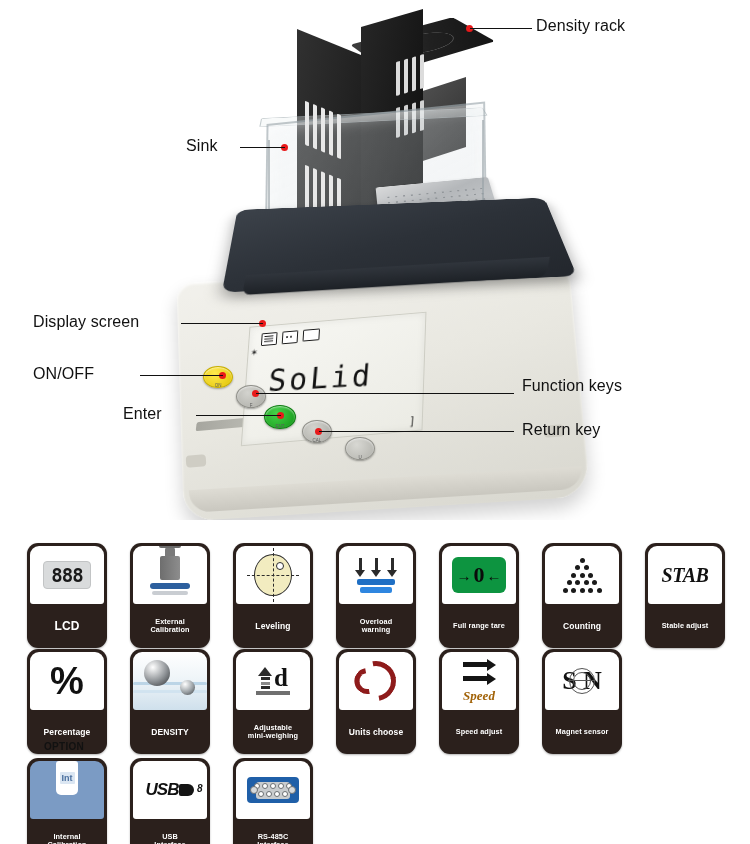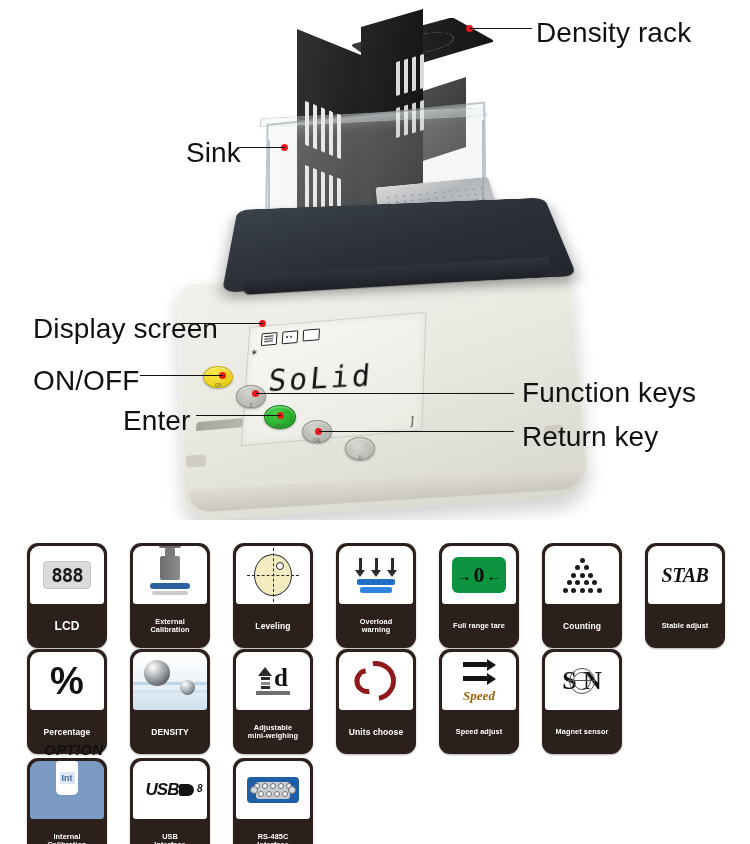--- a/index.html
+++ b/index.html
@@ -164,21 +164,21 @@
   .basket-low{
     position:absolute;left:352px;top:238px;width:130px;height:40px;
     background:linear-gradient(160deg,#cfd2d4,#9fa3a6);
     transform:perspective(600px) rotateX(42deg) rotateZ(-8deg);border-radius:3px;opacity:.9;
   }
   .hook{position:absolute;border-left:2px solid rgba(150,160,165,.6);height:120px;}
   .hook.h1{left:268px;top:140px;}
   .hook.h2{left:482px;top:120px;}
 
   
-  .callout{position:absolute;font-size:28px;color:#111;white-space:nowrap;letter-spacing:.1px;}
+  .callout{position:absolute;font-size:16px;color:#111;white-space:nowrap;letter-spacing:.1px;}
   .leader{position:absolute;height:0;border-top:1.6px solid #111;}
   .dot{position:absolute;width:7px;height:7px;background:#e8191a;border-radius:50%;}
 
   
   #features{position:absolute;left:0;top:520px;width:750px;height:324px;background:#fff;}
   .tile{
     position:absolute;width:80px;height:105px;
     border-radius:11px;
     background:#2b201c;
     box-shadow:0 1px 2px rgba(0,0,0,.3);
@@ -279,21 +279,21 @@
   .usb-plug:after{content:"8";position:absolute;right:-8px;top:-1px;font-size:10px;font-weight:bold;color:#111;font-style:italic;}
 
   .rs-conn{width:52px;height:26px;background:#1f5fa8;border-radius:4px;display:flex;align-items:center;justify-content:center;position:relative;}
   .rs-inner{width:34px;height:17px;background:#c9ccce;border-radius:3px;display:flex;flex-direction:column;
     align-items:center;justify-content:center;gap:1.5px;}
   .rs-row{display:flex;gap:2px;}
   .rs-pin{width:4px;height:4px;border-radius:50%;background:#fff;border:.8px solid #6b6f72;}
   .rs-screw{position:absolute;width:6px;height:6px;border-radius:50%;background:#d7dadc;border:1px solid #6b6f72;}
   .rs-screw.l{left:3px;} .rs-screw.r{right:3px;}
 
-  .option-label{position:absolute;font-size:15px;font-weight:bold;color:#111;letter-spacing:.3px;font-style:italic;}
+  .option-label{position:absolute;font-size:10px;font-weight:bold;color:#111;letter-spacing:.3px;}
 </style>
 </head>
 <body>
 
 <div id="product-area">
 
   <div class="rack-top"></div>
   <div class="rack-wall-l"></div>
   <div class="rack-inner-plate"></div>
   <div class="rack-wall-r"></div>

